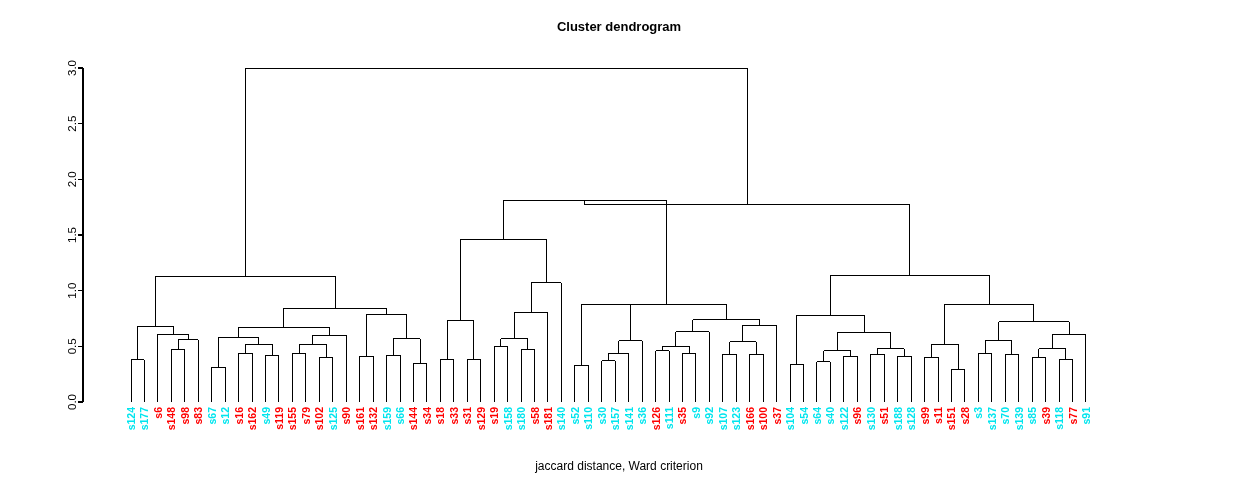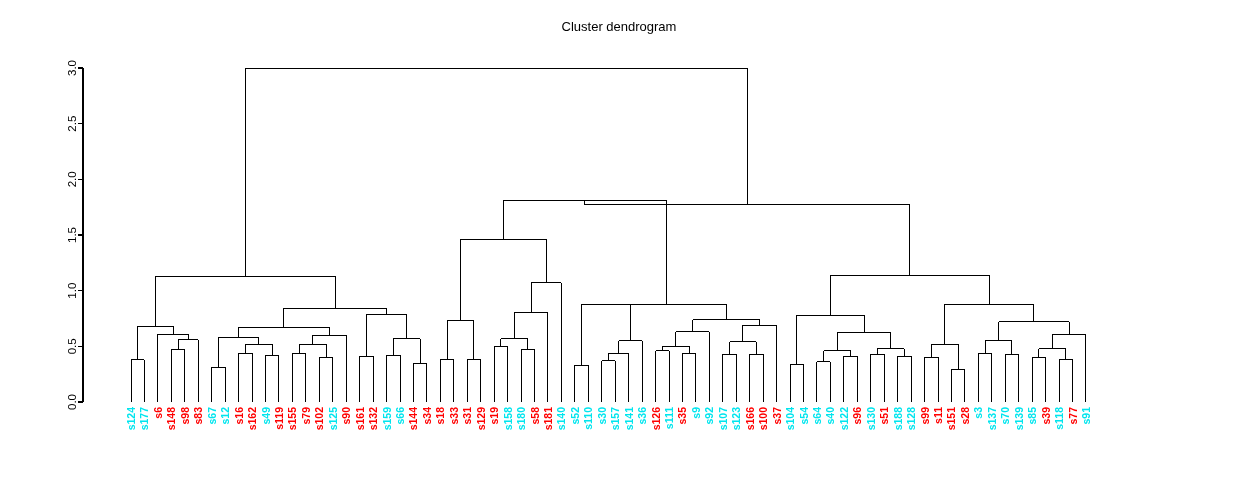--- a/index.html
+++ b/index.html
@@ -19,21 +19,21 @@
     height: 500px;
     background: #ffffff;
   }
   #chart-title {
     position: absolute;
     top: 19px;
     left: 0;
     width: 1238px;
     text-align: center;
     font-size: 13px;
-    font-weight: normal;
+    font-weight: bold;
     color: #000000;
     letter-spacing: 0px;
   }
   #xlab {
     position: absolute;
     top: 459px;
     left: 0;
     width: 1238px;
     text-align: center;
     font-size: 12px;
@@ -373,14 +373,15 @@
         <text x="1005.25" y="407" text-anchor="end" dominant-baseline="central" fill="#00e5ee" transform="rotate(-90, 1005.25, 407)" class="leaf-label">s70</text>
         <text x="1018.6999999999999" y="407" text-anchor="end" dominant-baseline="central" fill="#00e5ee" transform="rotate(-90, 1018.6999999999999, 407)" class="leaf-label">s139</text>
         <text x="1032.15" y="407" text-anchor="end" dominant-baseline="central" fill="#00e5ee" transform="rotate(-90, 1032.15, 407)" class="leaf-label">s85</text>
         <text x="1045.6" y="407" text-anchor="end" dominant-baseline="central" fill="#ff0000" transform="rotate(-90, 1045.6, 407)" class="leaf-label">s39</text>
         <text x="1059.05" y="407" text-anchor="end" dominant-baseline="central" fill="#00e5ee" transform="rotate(-90, 1059.05, 407)" class="leaf-label">s118</text>
         <text x="1072.5" y="407" text-anchor="end" dominant-baseline="central" fill="#ff0000" transform="rotate(-90, 1072.5, 407)" class="leaf-label">s77</text>
         <text x="1085.9499999999998" y="407" text-anchor="end" dominant-baseline="central" fill="#00e5ee" transform="rotate(-90, 1085.9499999999998, 407)" class="leaf-label">s91</text>
       </g>
   </svg>
 
+  <div id="xlab">jaccard distance, Ward criterion</div>
 
 </div>
 
 </body></html>

